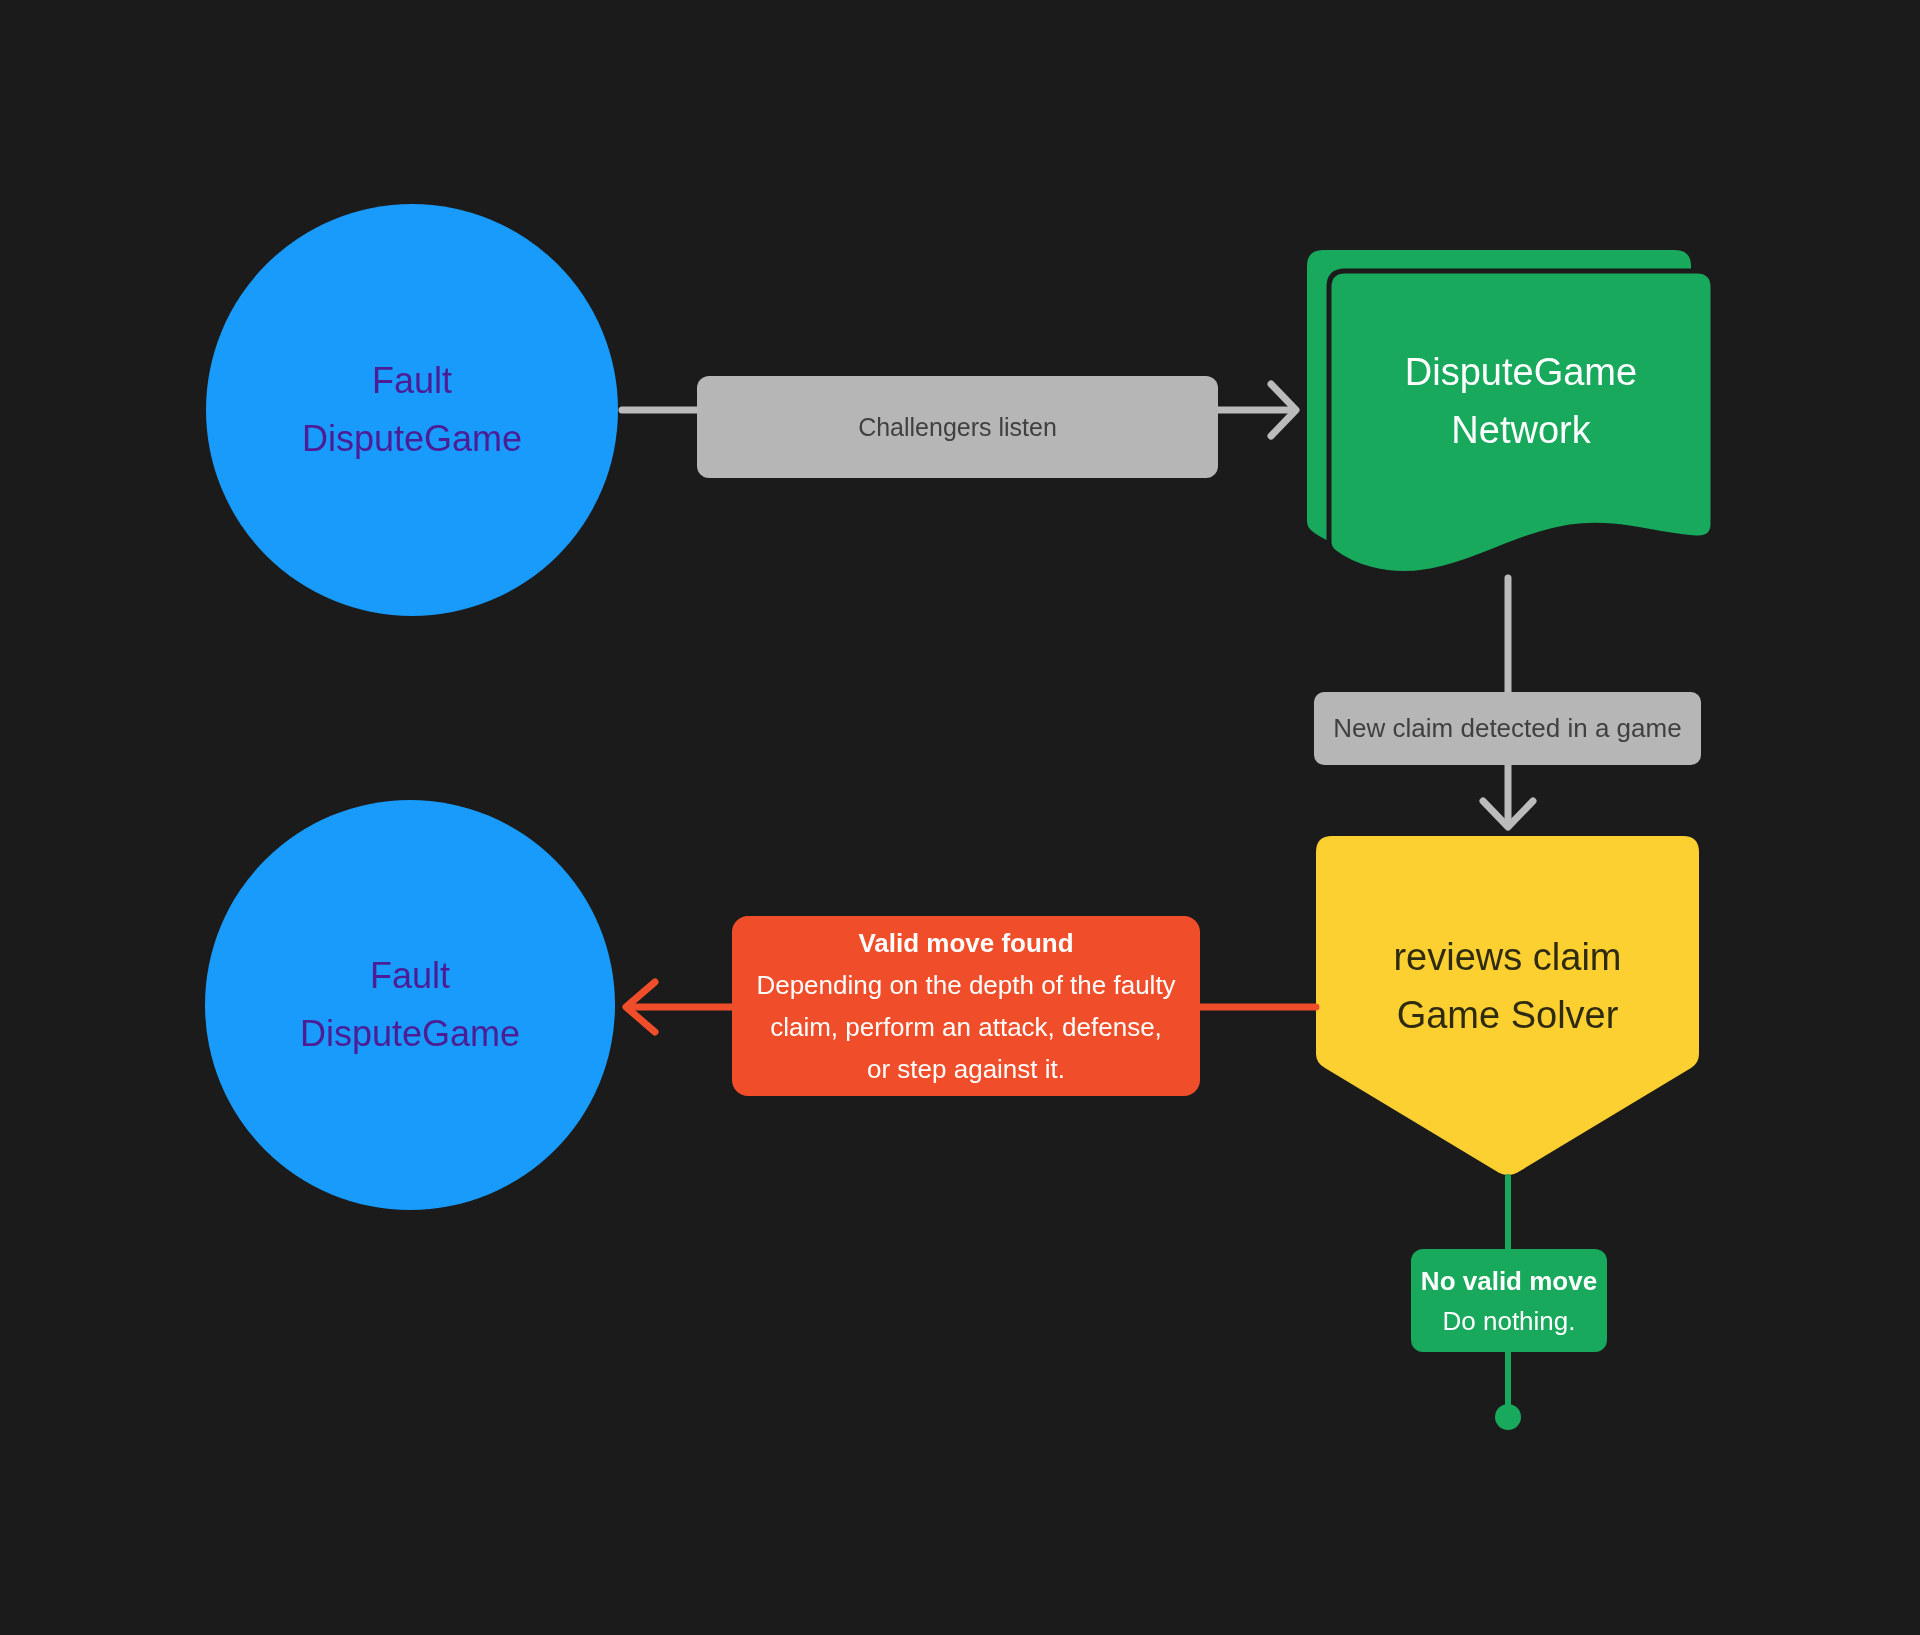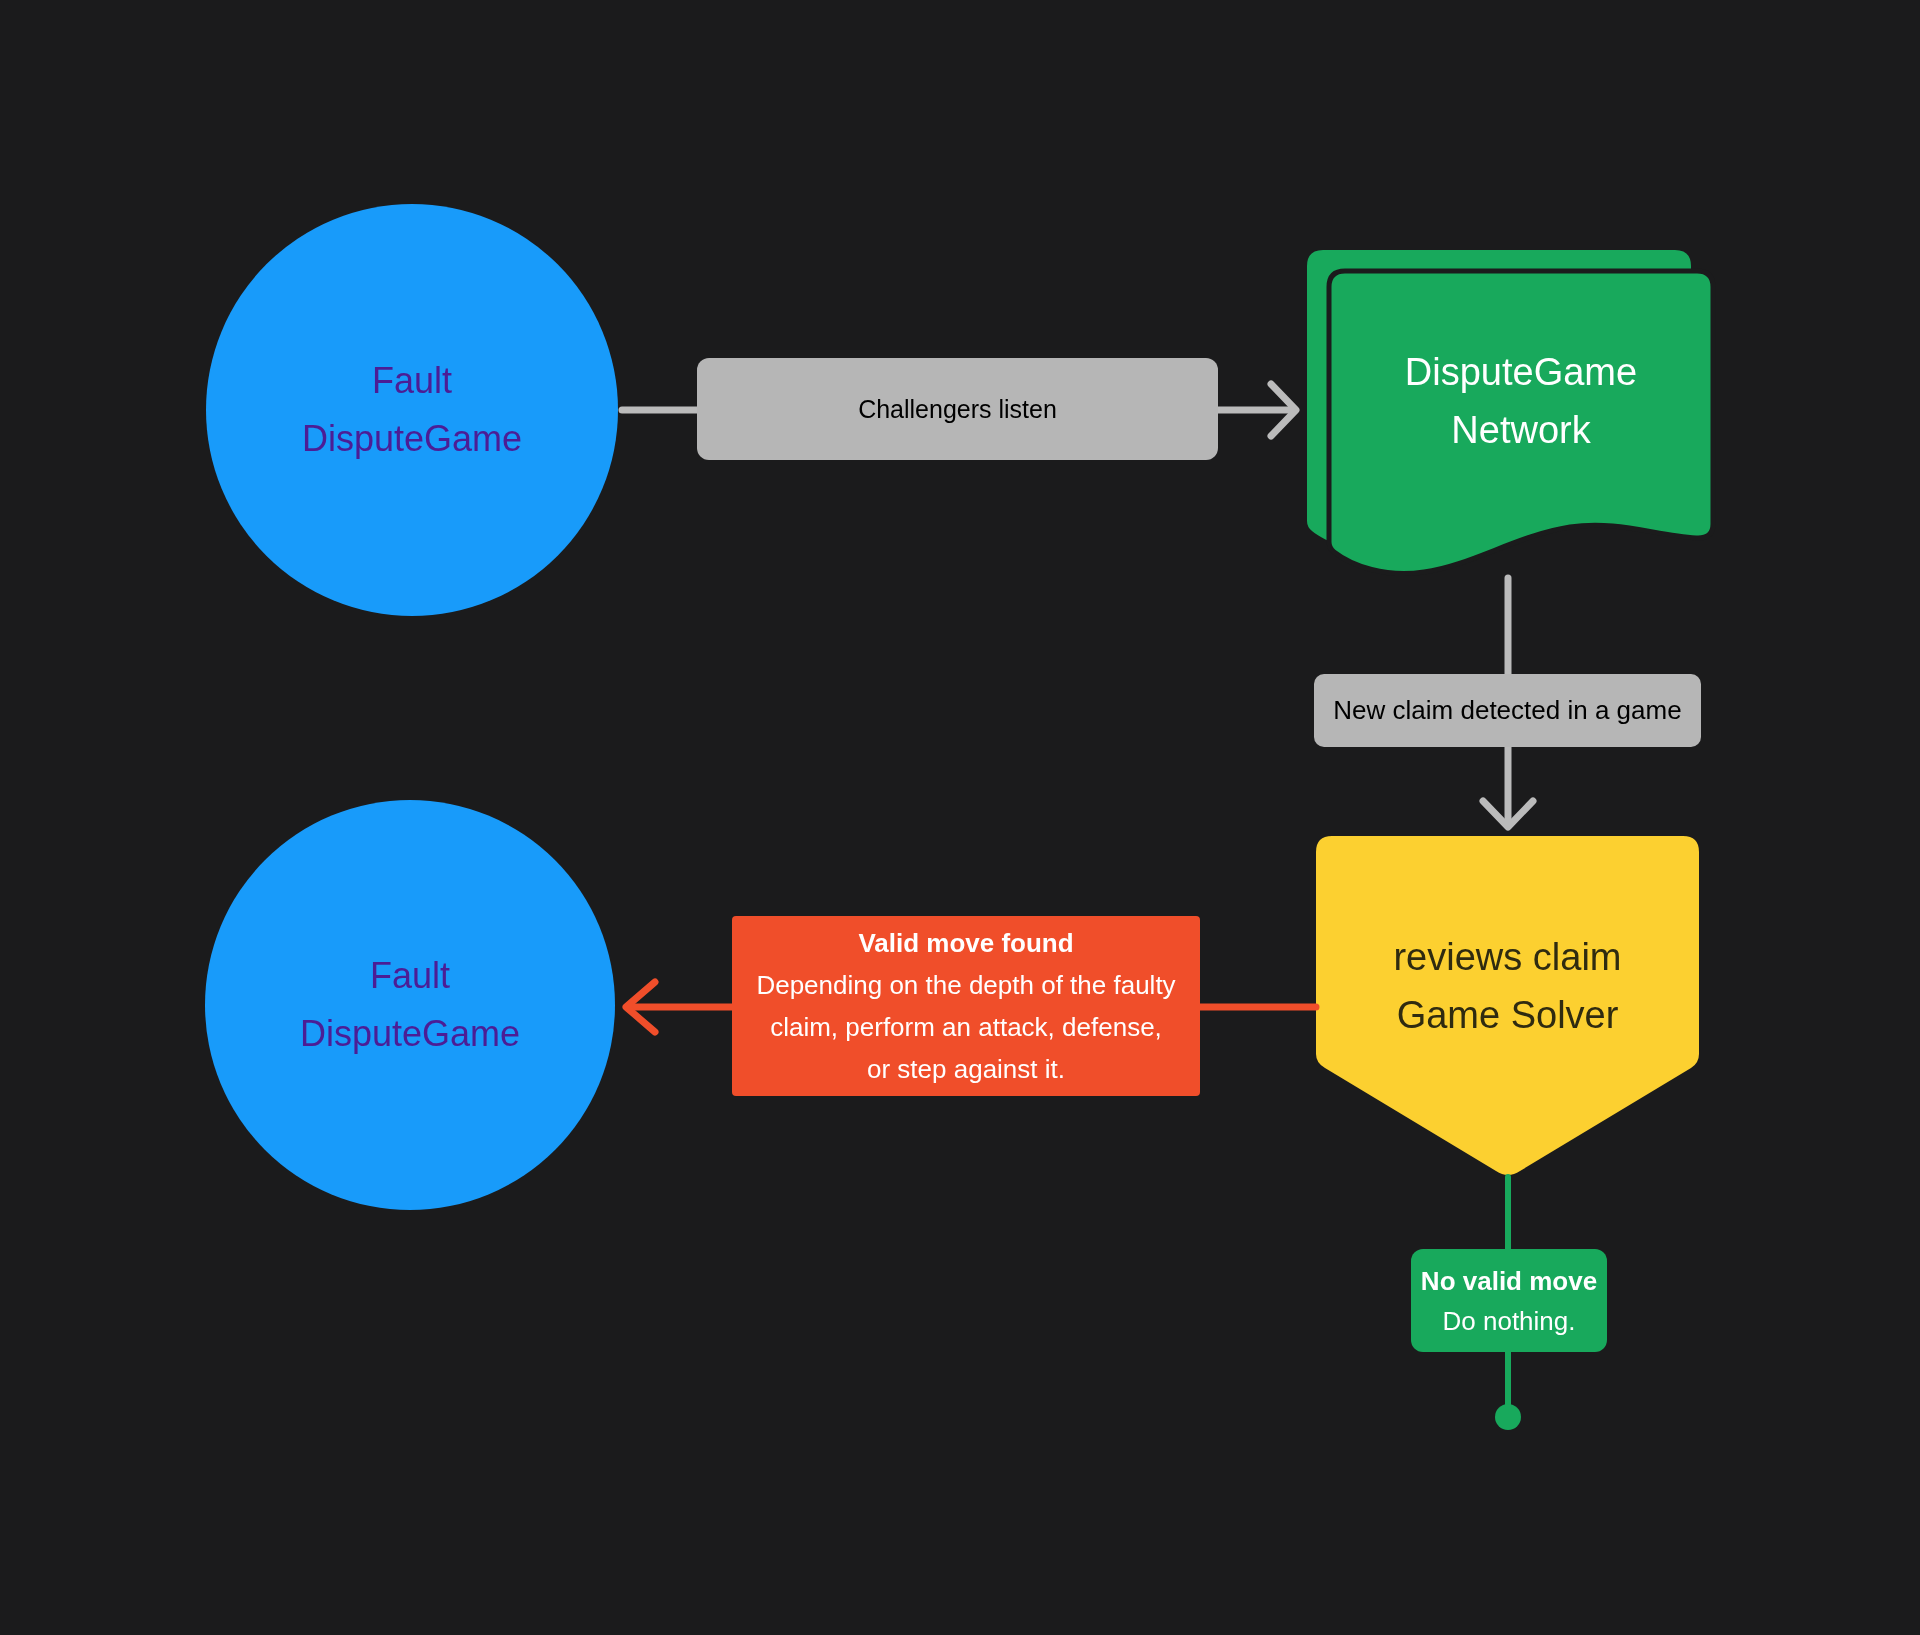--- a/index.html
+++ b/index.html
@@ -11,25 +11,25 @@
   .abs{position:absolute;display:flex;flex-direction:column;align-items:center;justify-content:center;text-align:center;}
   .nowrap{white-space:nowrap;}
   
   .circle{background:#189BFA;border-radius:50%;color:#4c1d95;font-size:36px;line-height:58px;}
   .circle.c1{left:206px;top:204px;width:412px;height:412px;}
   .circle.c2{left:205px;top:800px;width:410px;height:410px;}
   
   .doctext{left:1329px;top:271px;width:384px;height:260px;color:#fff;font-size:38px;line-height:58px;}
   .pentatext{left:1316px;top:836px;width:383px;height:300px;color:#2F2B10;font-size:38px;line-height:58px;}
   
-  .graylabel{background:#B6B6B6;color:#000000;border-radius:12px;}
+  .graylabel{background:#B6B6B6;color:#404040;border-radius:12px;margin-top:18px;}
   .label1{left:697px;top:358px;width:521px;height:102px;font-size:25px;line-height:42px;}
   .label2{left:1314px;top:674px;width:387px;height:73px;font-size:26px;border-radius:10px;text-align:right;}
   
-  .redbox{left:732px;top:916px;width:468px;height:180px;background:#F04E2A;border-radius:4px;
+  .redbox{left:732px;top:916px;width:468px;height:180px;background:#F04E2A;border-radius:16px;
           color:#fff;font-size:26px;line-height:42px;}
   .redbox .title{font-weight:bold;}
   
   .greenbox{left:1411px;top:1249px;width:196px;height:103px;background:#18A95C;border-radius:12px;
           color:#fff;font-size:26px;line-height:40px;}
   .greenbox .title{font-weight:bold;}
 </style>
 </head>
 <body>
 

